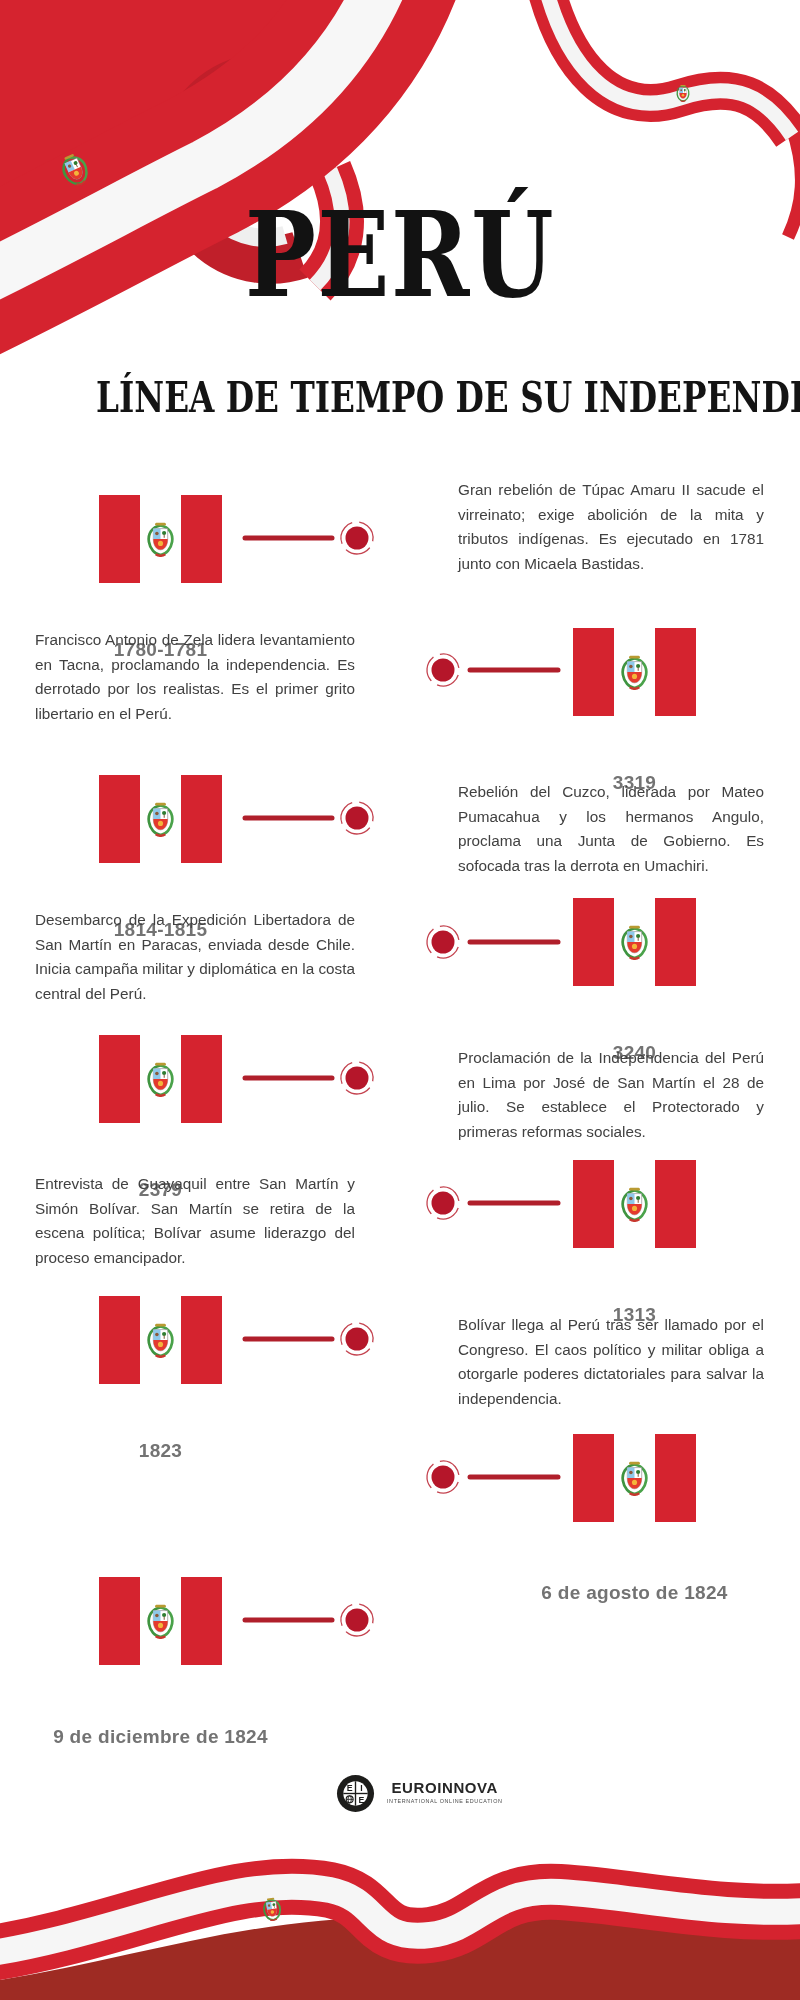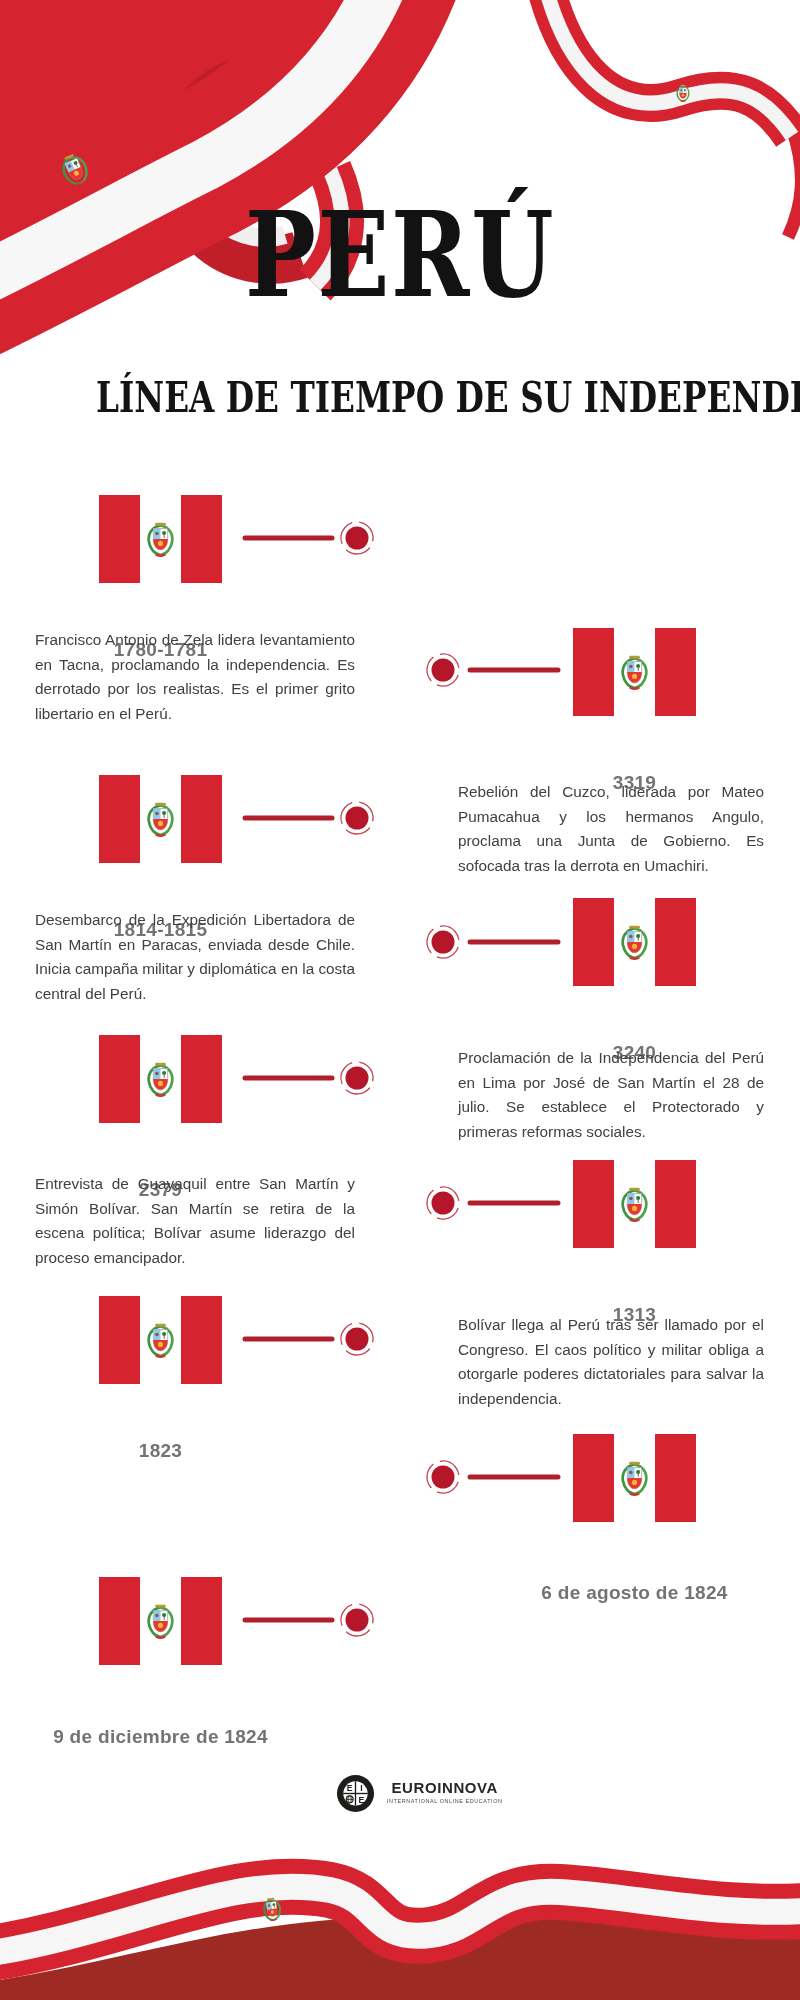--- a/index.html
+++ b/index.html
@@ -87,20 +87,21 @@
   <div class="title">PERÚ</div>
   <div class="subtitle">LÍNEA DE TIEMPO DE SU INDEPENDENCIA</div>
 
   <svg class="flag" style="left:99px;top:495px">
       <use href="#peru-flag"></use>
     </svg>
   <svg class="conn" style="left:240px;top:518px">
       <use href="#conn-left"></use>
     </svg>
   <div class="year" style="left:38px;width:245px;top:595px">1780-1781</div>
+  <div class="para" style="left:458px;width:306px;top:478px">Gran rebelión de Túpac Amaru II sacude el virreinato; exige abolición de la mita y tributos indígenas. Es ejecutado en 1781 junto con Micaela Bastidas.</div>
 
   <div class="para" style="left:35px;width:320px;top:628px">Francisco Antonio de Zela lidera levantamiento en Tacna, proclamando la independencia. Es derrotado por los realistas. Es el primer grito libertario en el Perú.</div>
   <svg class="conn" style="left:425px;top:650px">
       <use href="#conn-right"></use>
     </svg>
   <svg class="flag" style="left:573px;top:628px">
       <use href="#peru-flag"></use>
     </svg>
   <div class="year" style="left:473px;width:323px;top:728px">3319</div>
 

